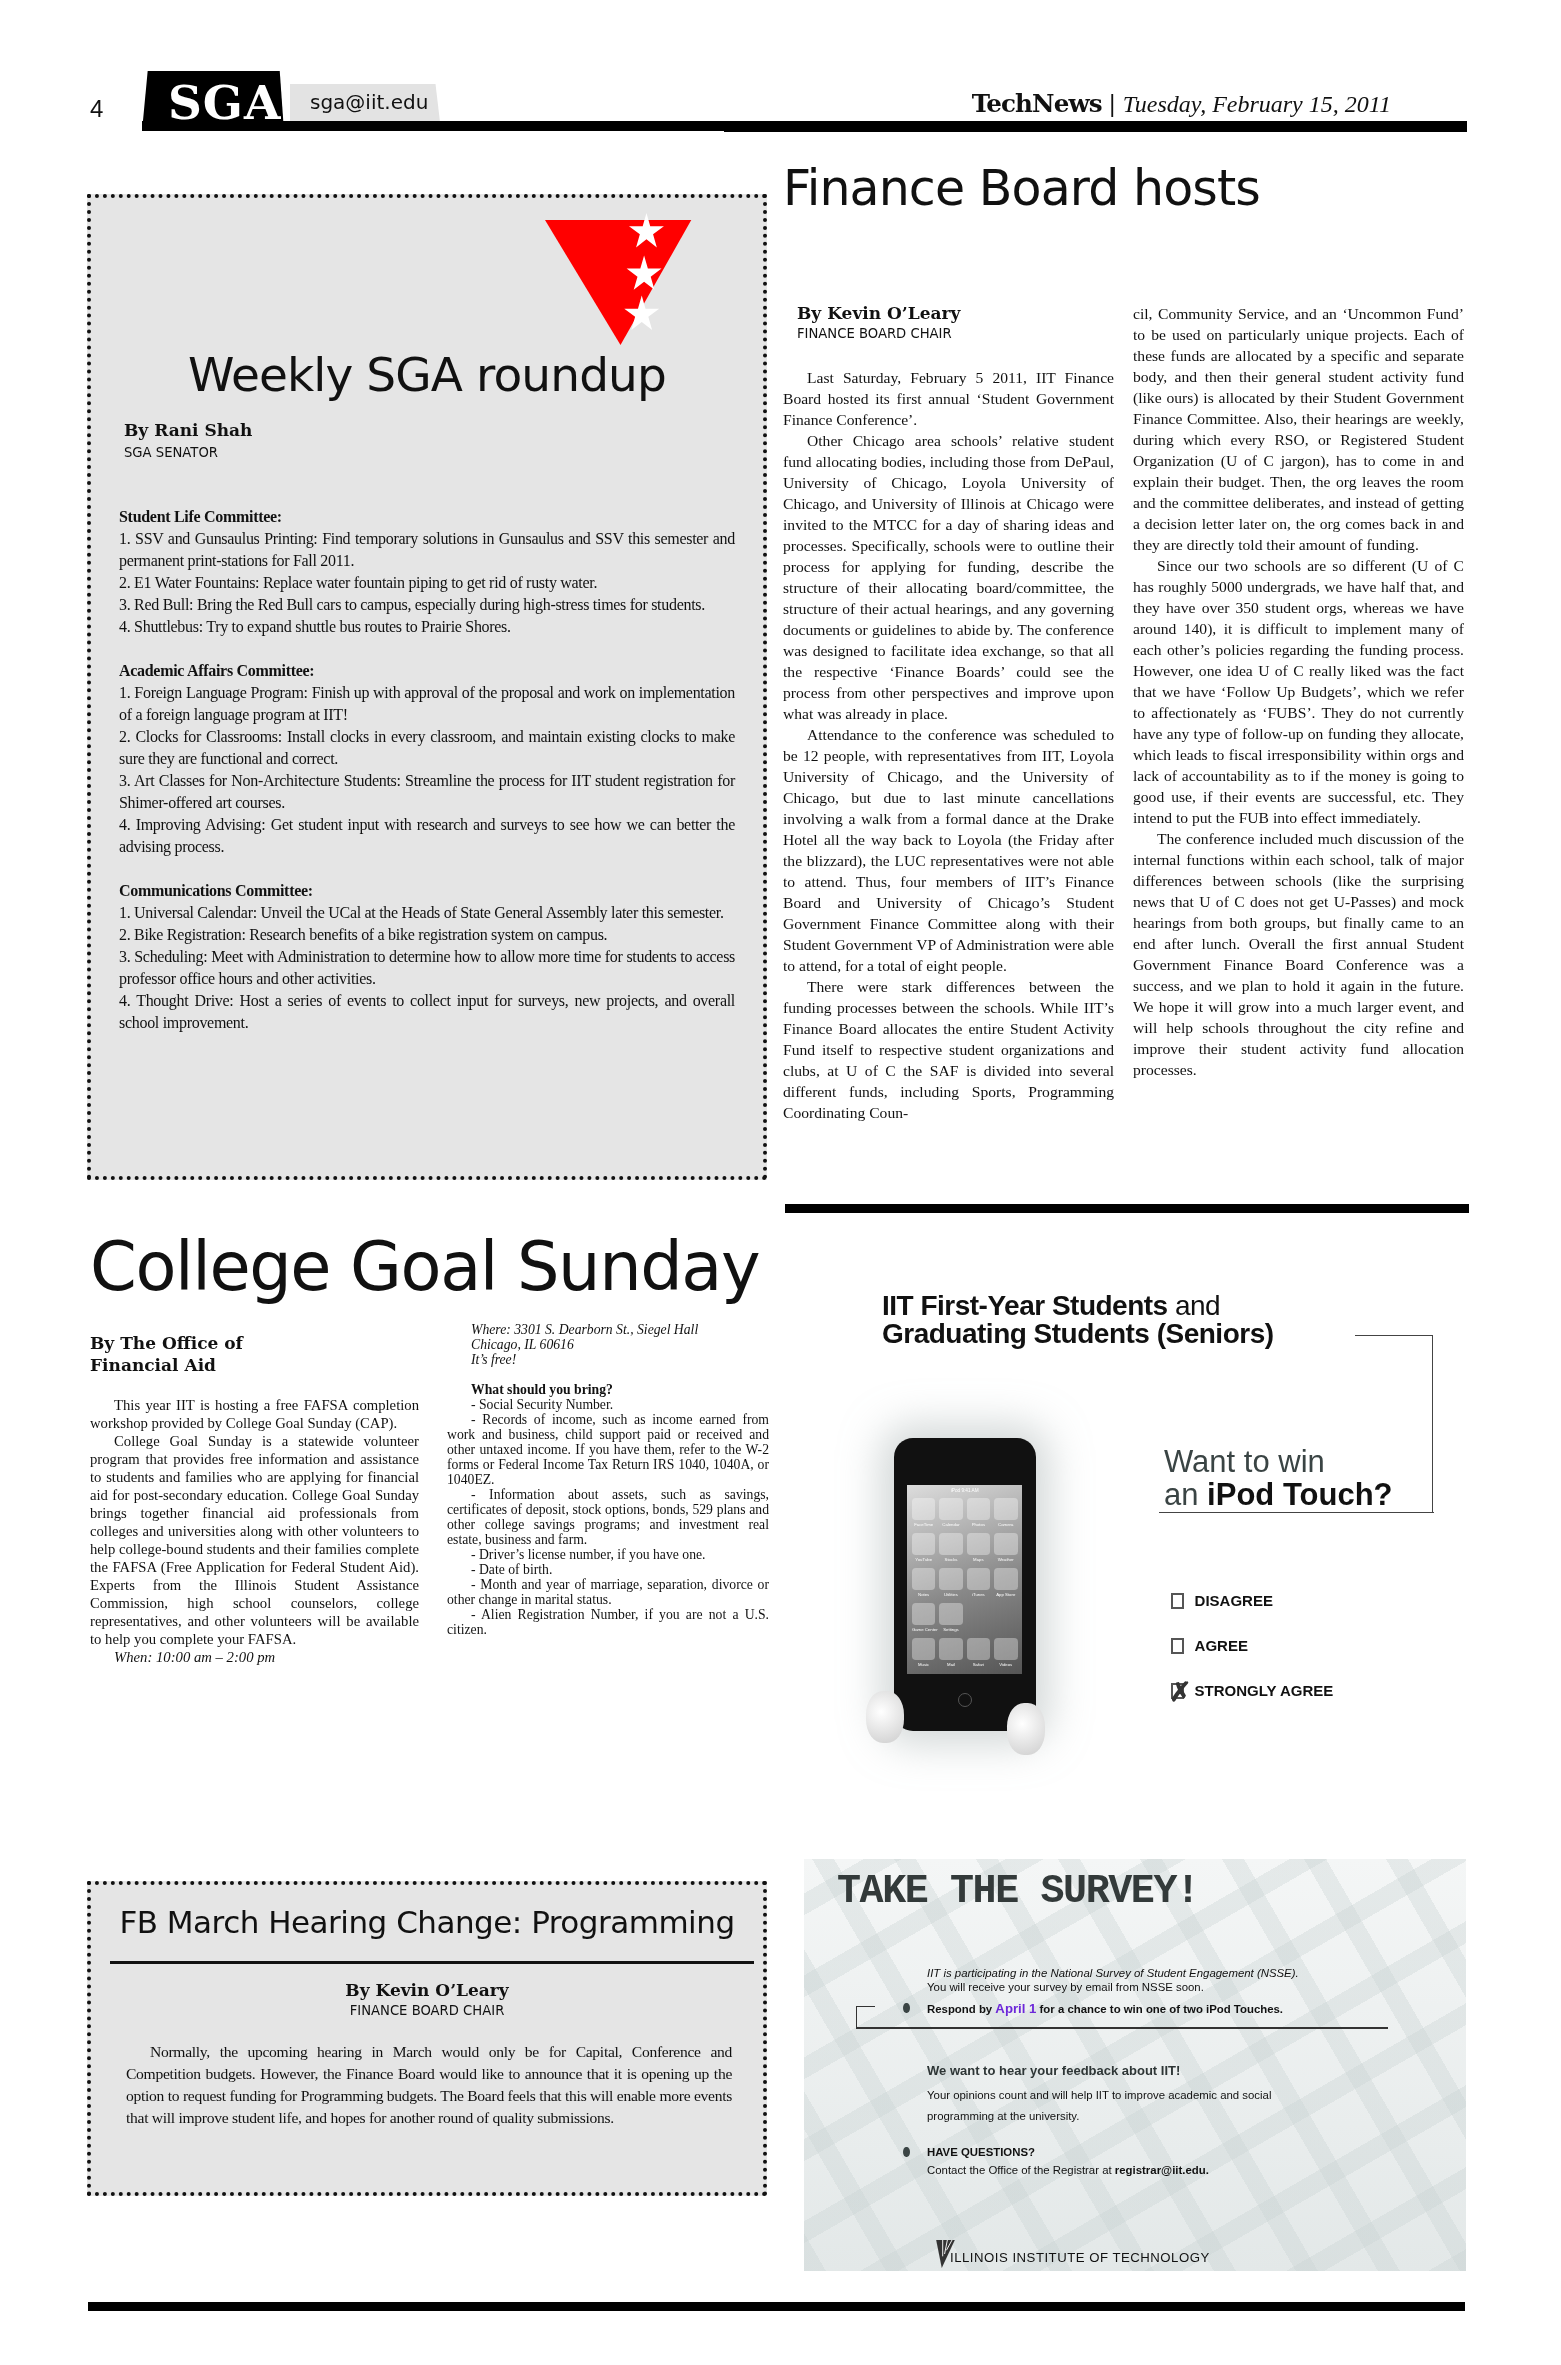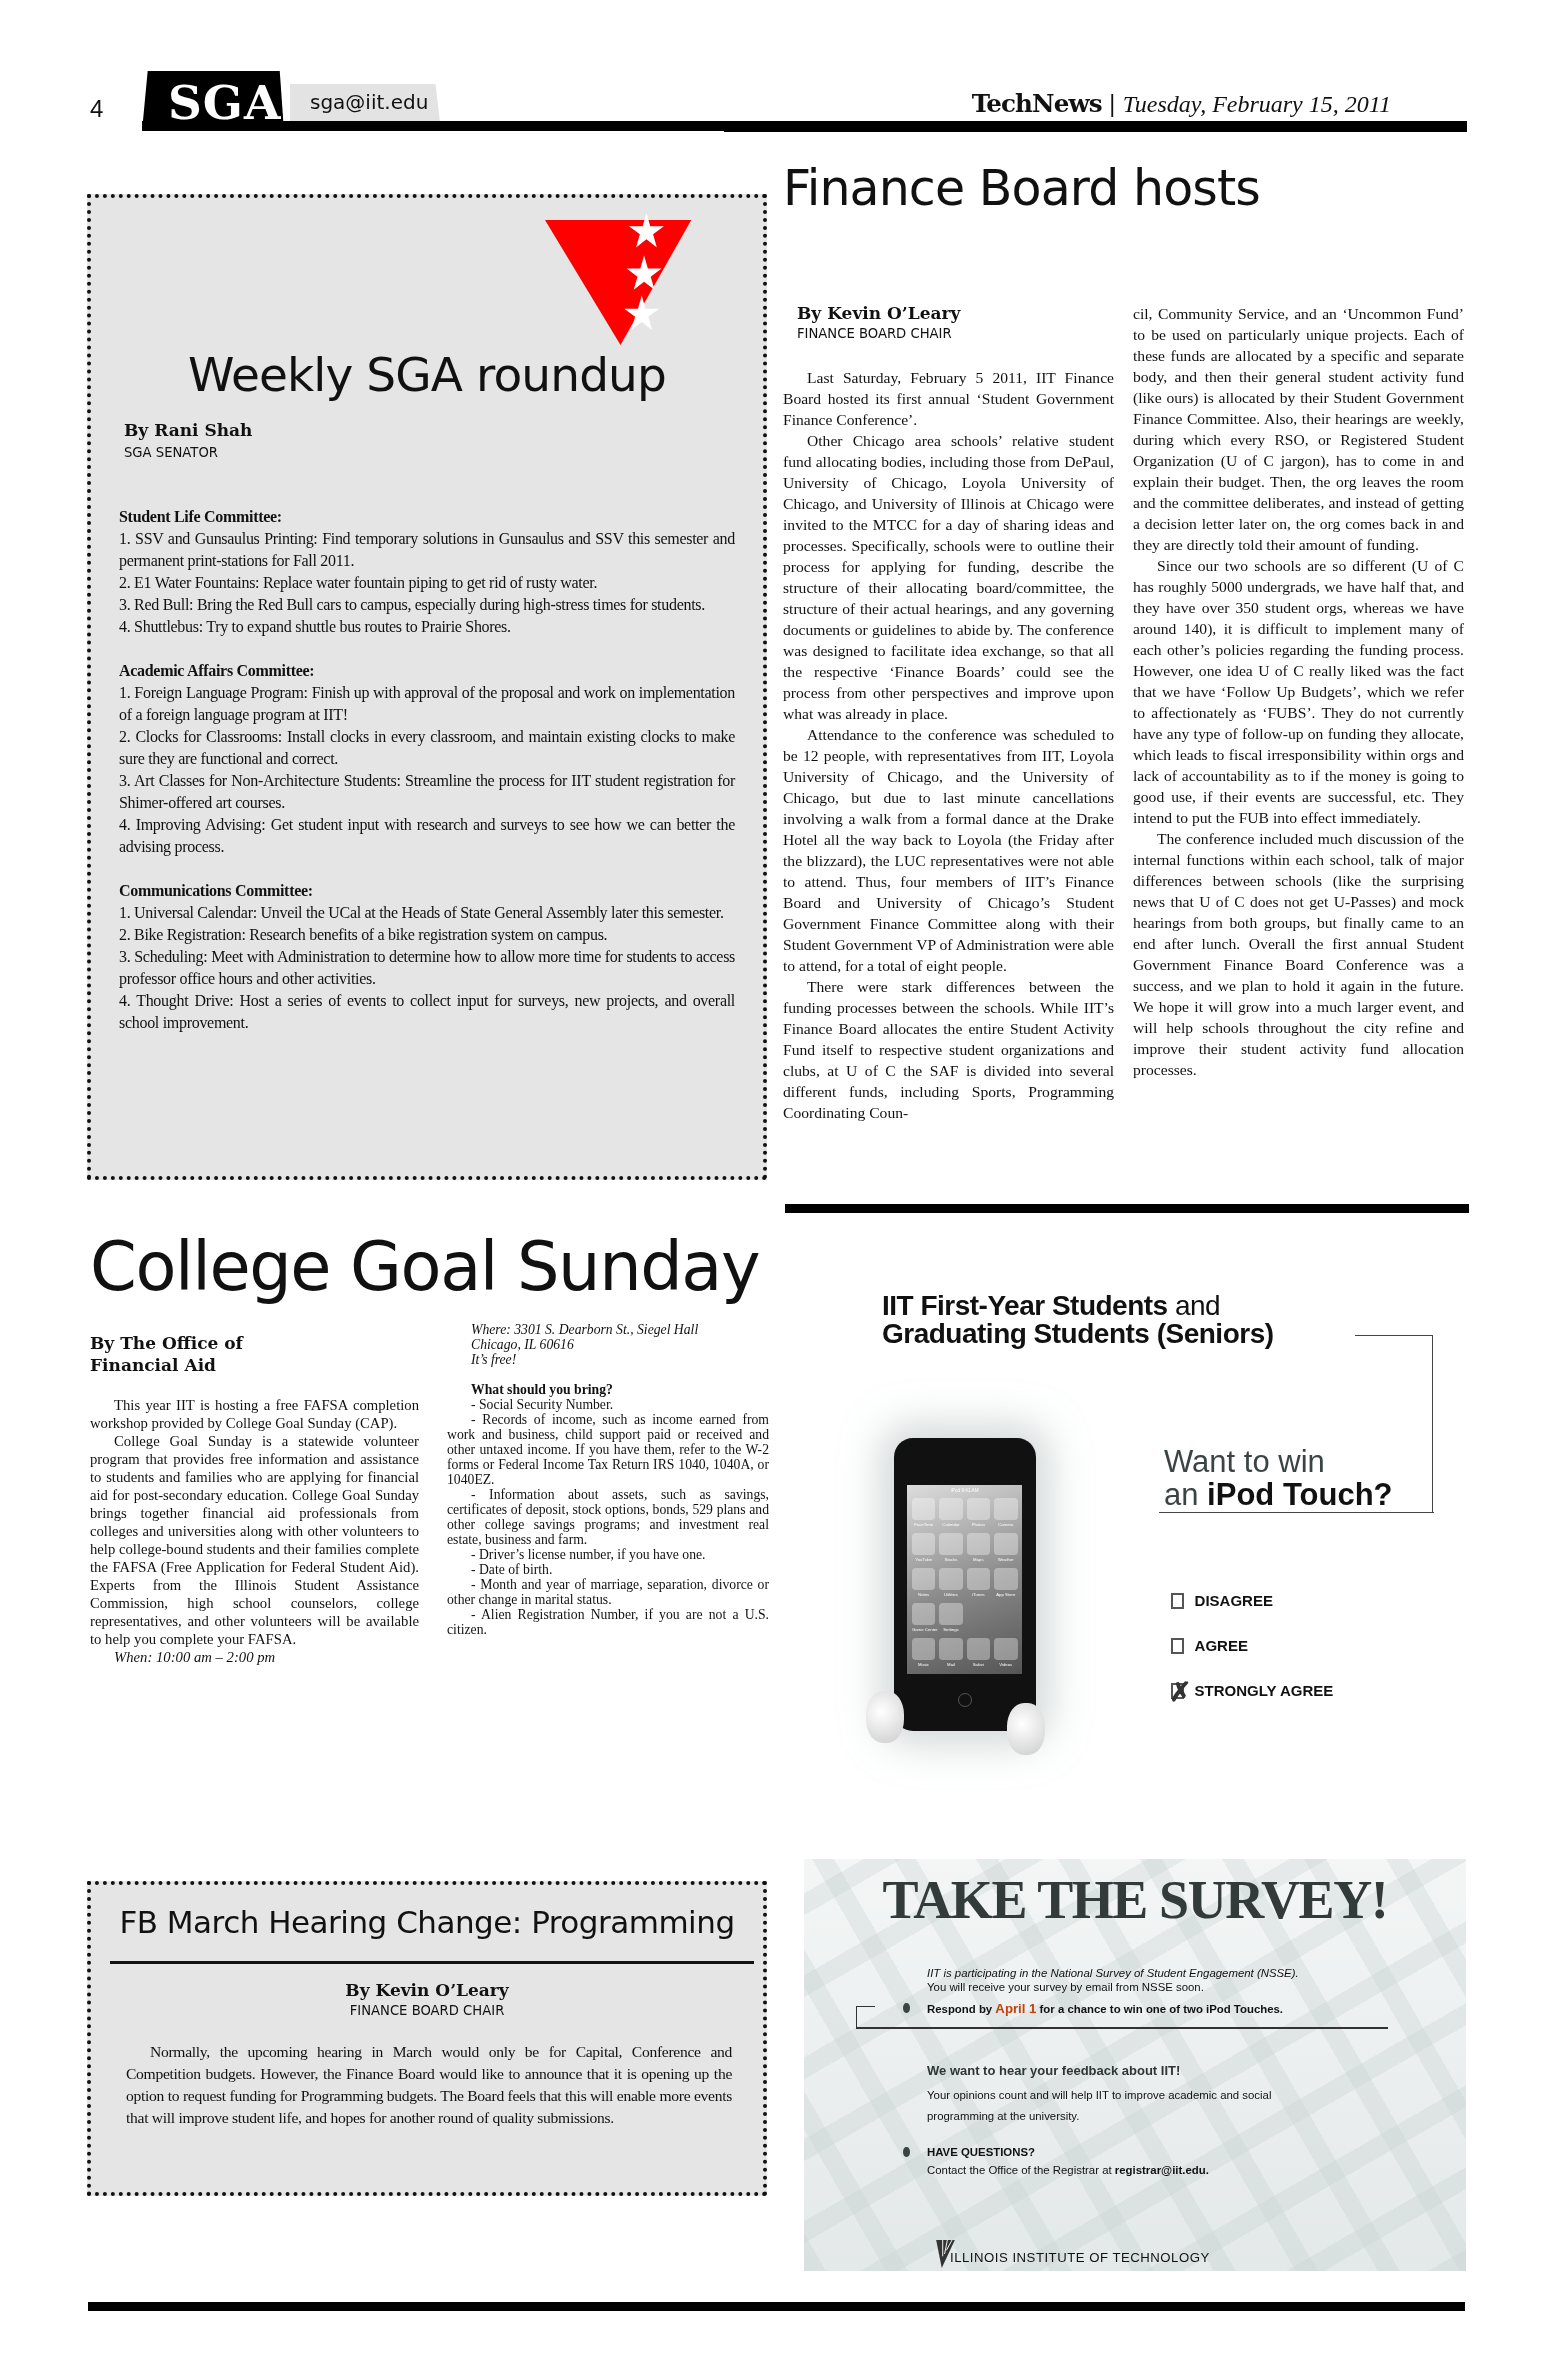--- a/index.html
+++ b/index.html
@@ -87,25 +87,25 @@
                    font-size: 4.3px; color: #fff; white-space: nowrap; }
   .ipod-status { position: absolute; left: 0; right: 0; top: 2.8px; text-align: center; font-family: "Liberation Sans", sans-serif; font-size: 4.7px; color: #fff; }
   .ipod-home { position: absolute; left: 64px; top: 255px; width: 14px; height: 14px; border: 1.4px solid #555; border-radius: 50%; }
   .earbud { position: absolute; width: 38px; height: 52px; background: radial-gradient(circle at 40% 40%, #fff, #ccc); border-radius: 45%; }
 
   .checks { position: absolute; left: 367px; top: 329px; font-family: "Liberation Sans", sans-serif; font-weight: bold; font-size: 15px; }
   .check-row { display: flex; align-items: center; gap: 10.4px; height: 45px; }
   .check-box { width: 13.2px; height: 16px; border: 2.4px solid #555; position: relative; }
   .check-x { position: absolute; left: -3.8px; top: -5.7px; font-size: 26.5px; line-height: 26.5px; color: #333; font-weight: bold; }
 
-  .survey-title { position: absolute; left: 33px; top: 620px; width: 596px; text-align: center; font-family: Liberation Serif, serif;
-                  font-weight: bold; font-size: 54px; letter-spacing: -1.4px; color: #333a3a; }
+  .survey-title { position: absolute; left: 33px; top: 620px; width: 596px; text-align: left; font-family: Liberation Mono, monospace;
+                  font-weight: bold; font-size: 40px; letter-spacing: -1.4px; color: #333a3a; }
   .survey-line { position: absolute; left: 123px; font-family: "Liberation Sans", sans-serif; font-size: 11.4px; color: #111; }
   .survey-line.bold { font-weight: bold; }
-  .survey-line .accent { color: #c2410c; font-size: 13.2px; }
+  .survey-line .accent { color: #6d28d9; font-size: 13.2px; }
   .survey-sub { position: absolute; left: 123px; font-family: "Liberation Sans", sans-serif; font-weight: bold; font-size: 13px; color: #2e3636; }
   .bullet-dot { position: absolute; width: 6.6px; height: 10.4px; border-radius: 50%; background: #3a4444; }
   .connector-v { position: absolute; left: 52px; top: 757px; width: 1.4px; height: 21px; background: #333; }
   .connector-h1 { position: absolute; left: 52px; top: 757px; width: 19px; height: 1.4px; background: #333; }
   .connector-h2 { position: absolute; left: 52px; top: 778px; width: 532px; height: 1.9px; background: #333; }
   .iit-logo { position: absolute; left: 132px; top: 991px; width: 19px; height: 28px; }
   .iit-name { position: absolute; left: 146px; top: 1001px; font-family: "Liberation Sans", sans-serif; font-size: 13.2px; color: #111; letter-spacing: 0.5px; }
 
   .footer-rule { position: absolute; left: 88px; top: 2302px; width: 1377px; height: 8.5px; background: #000; }
 </style>

